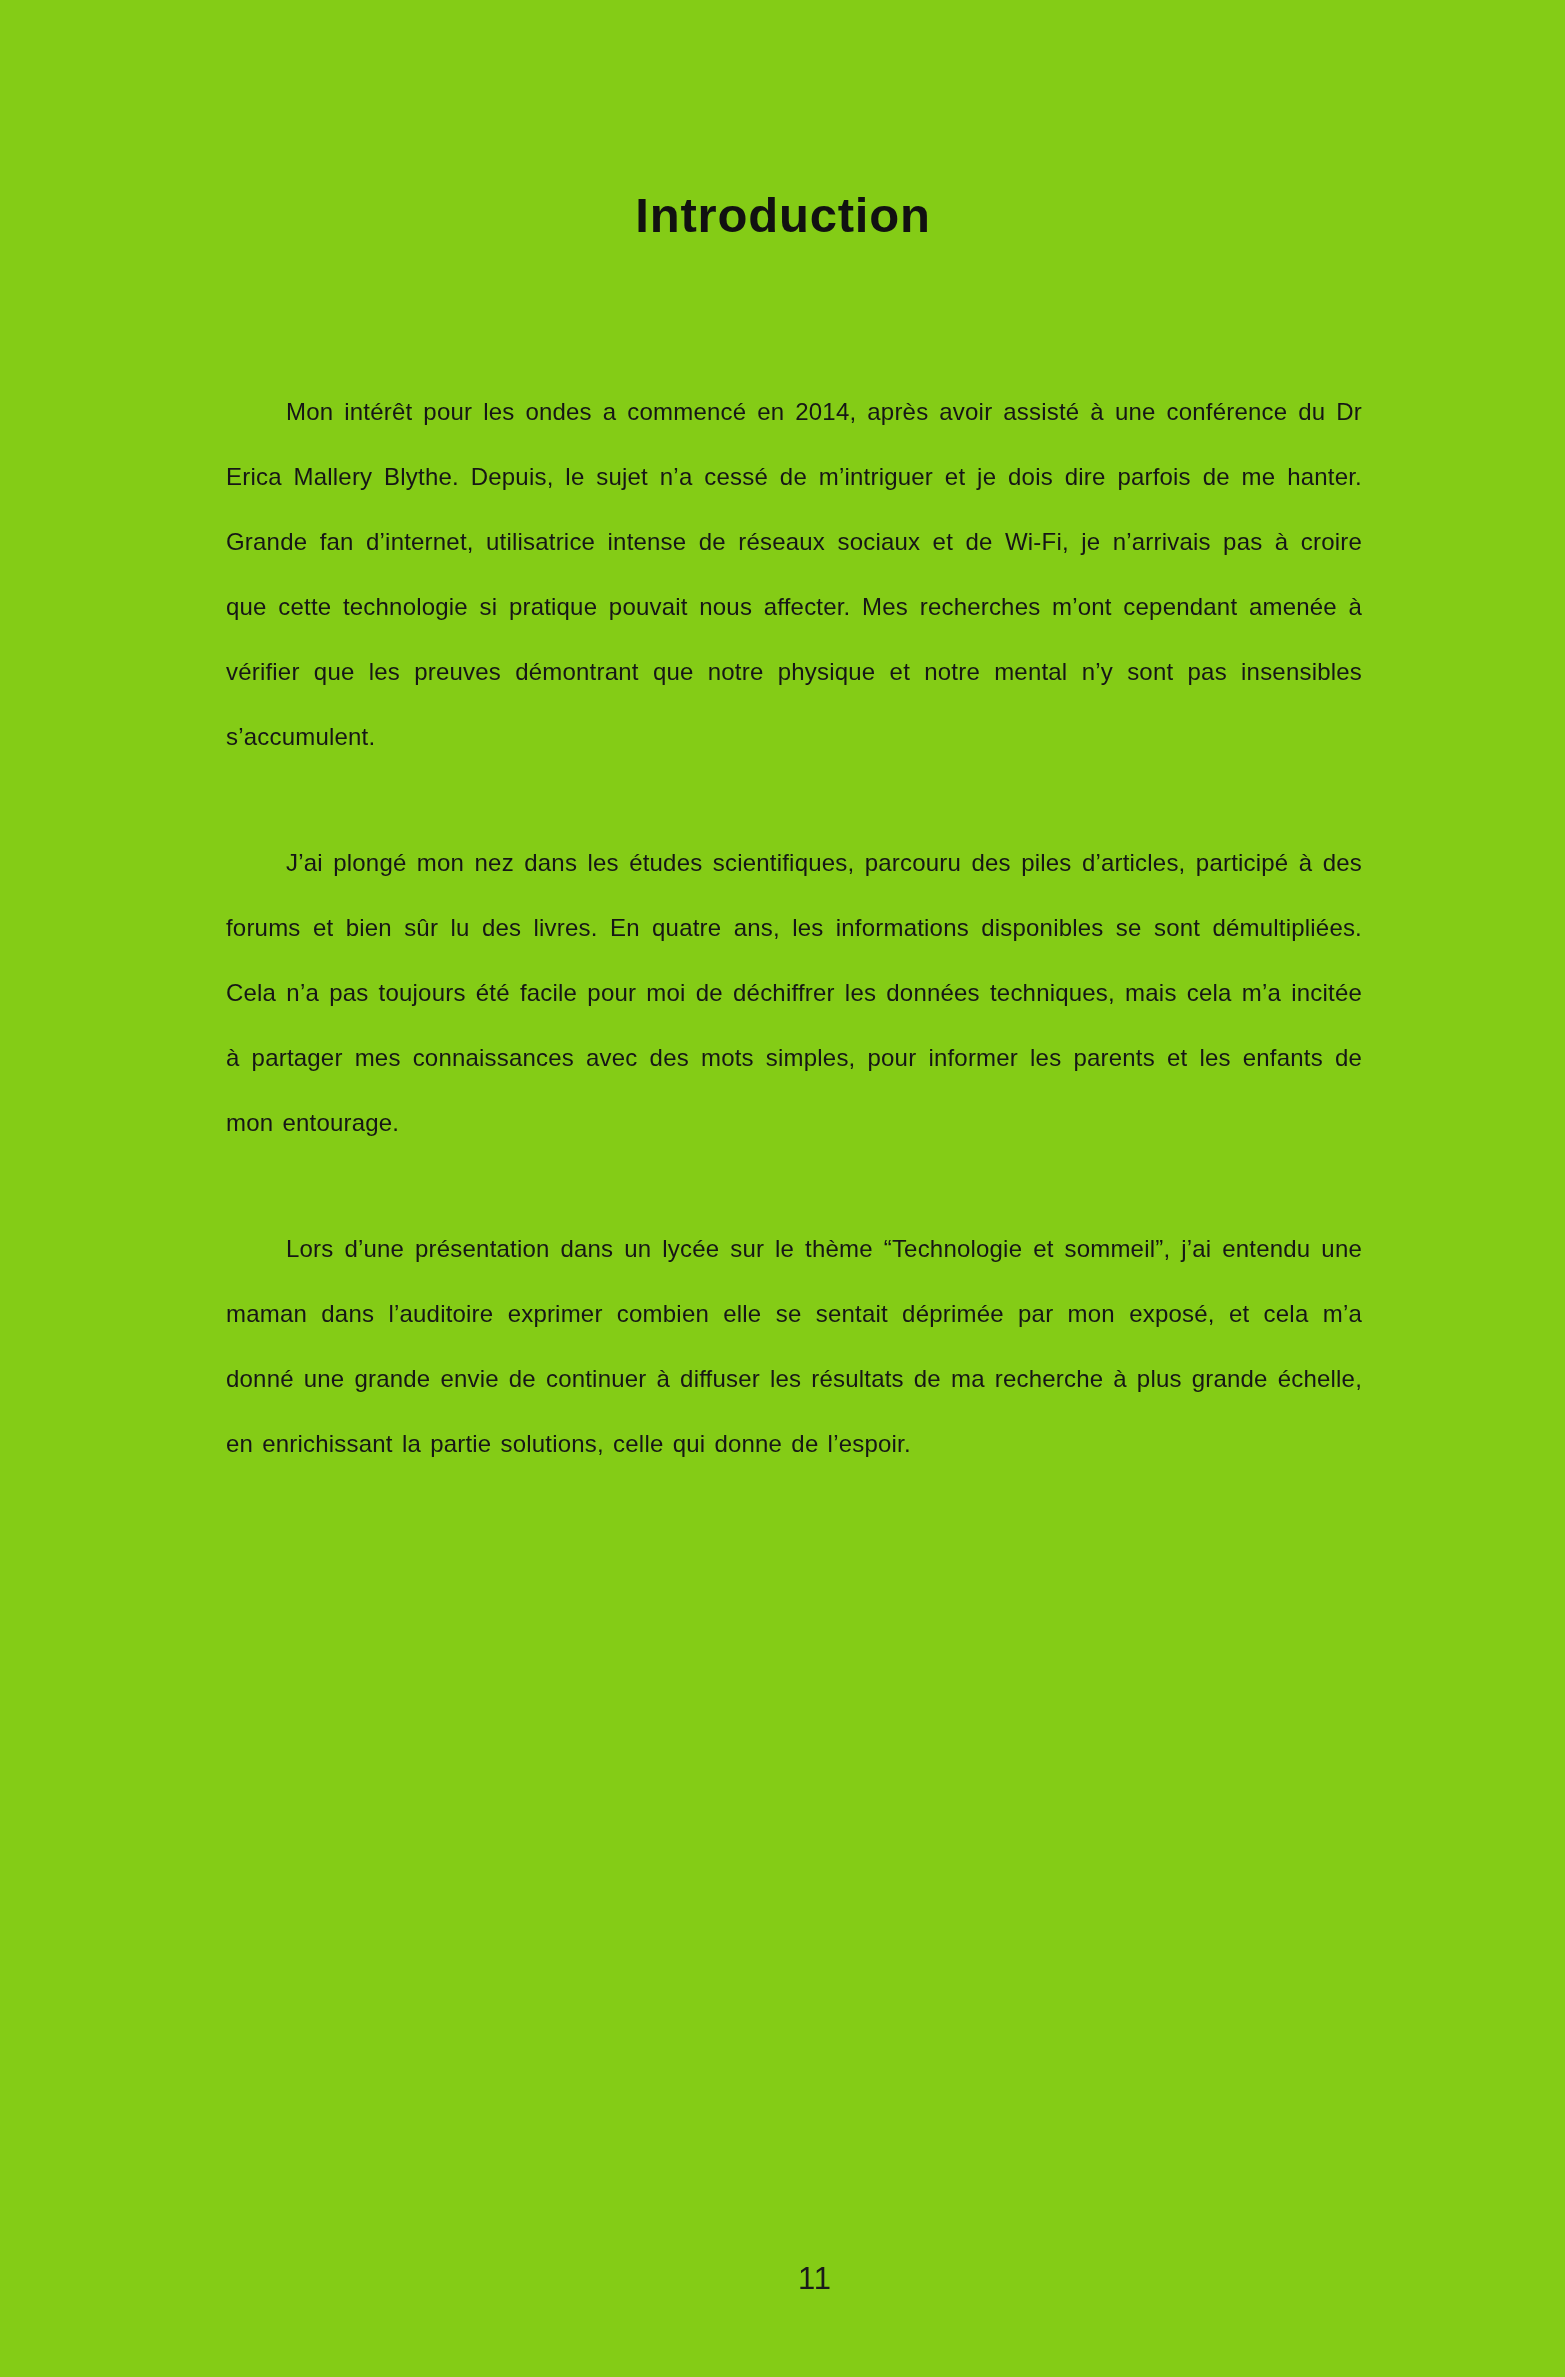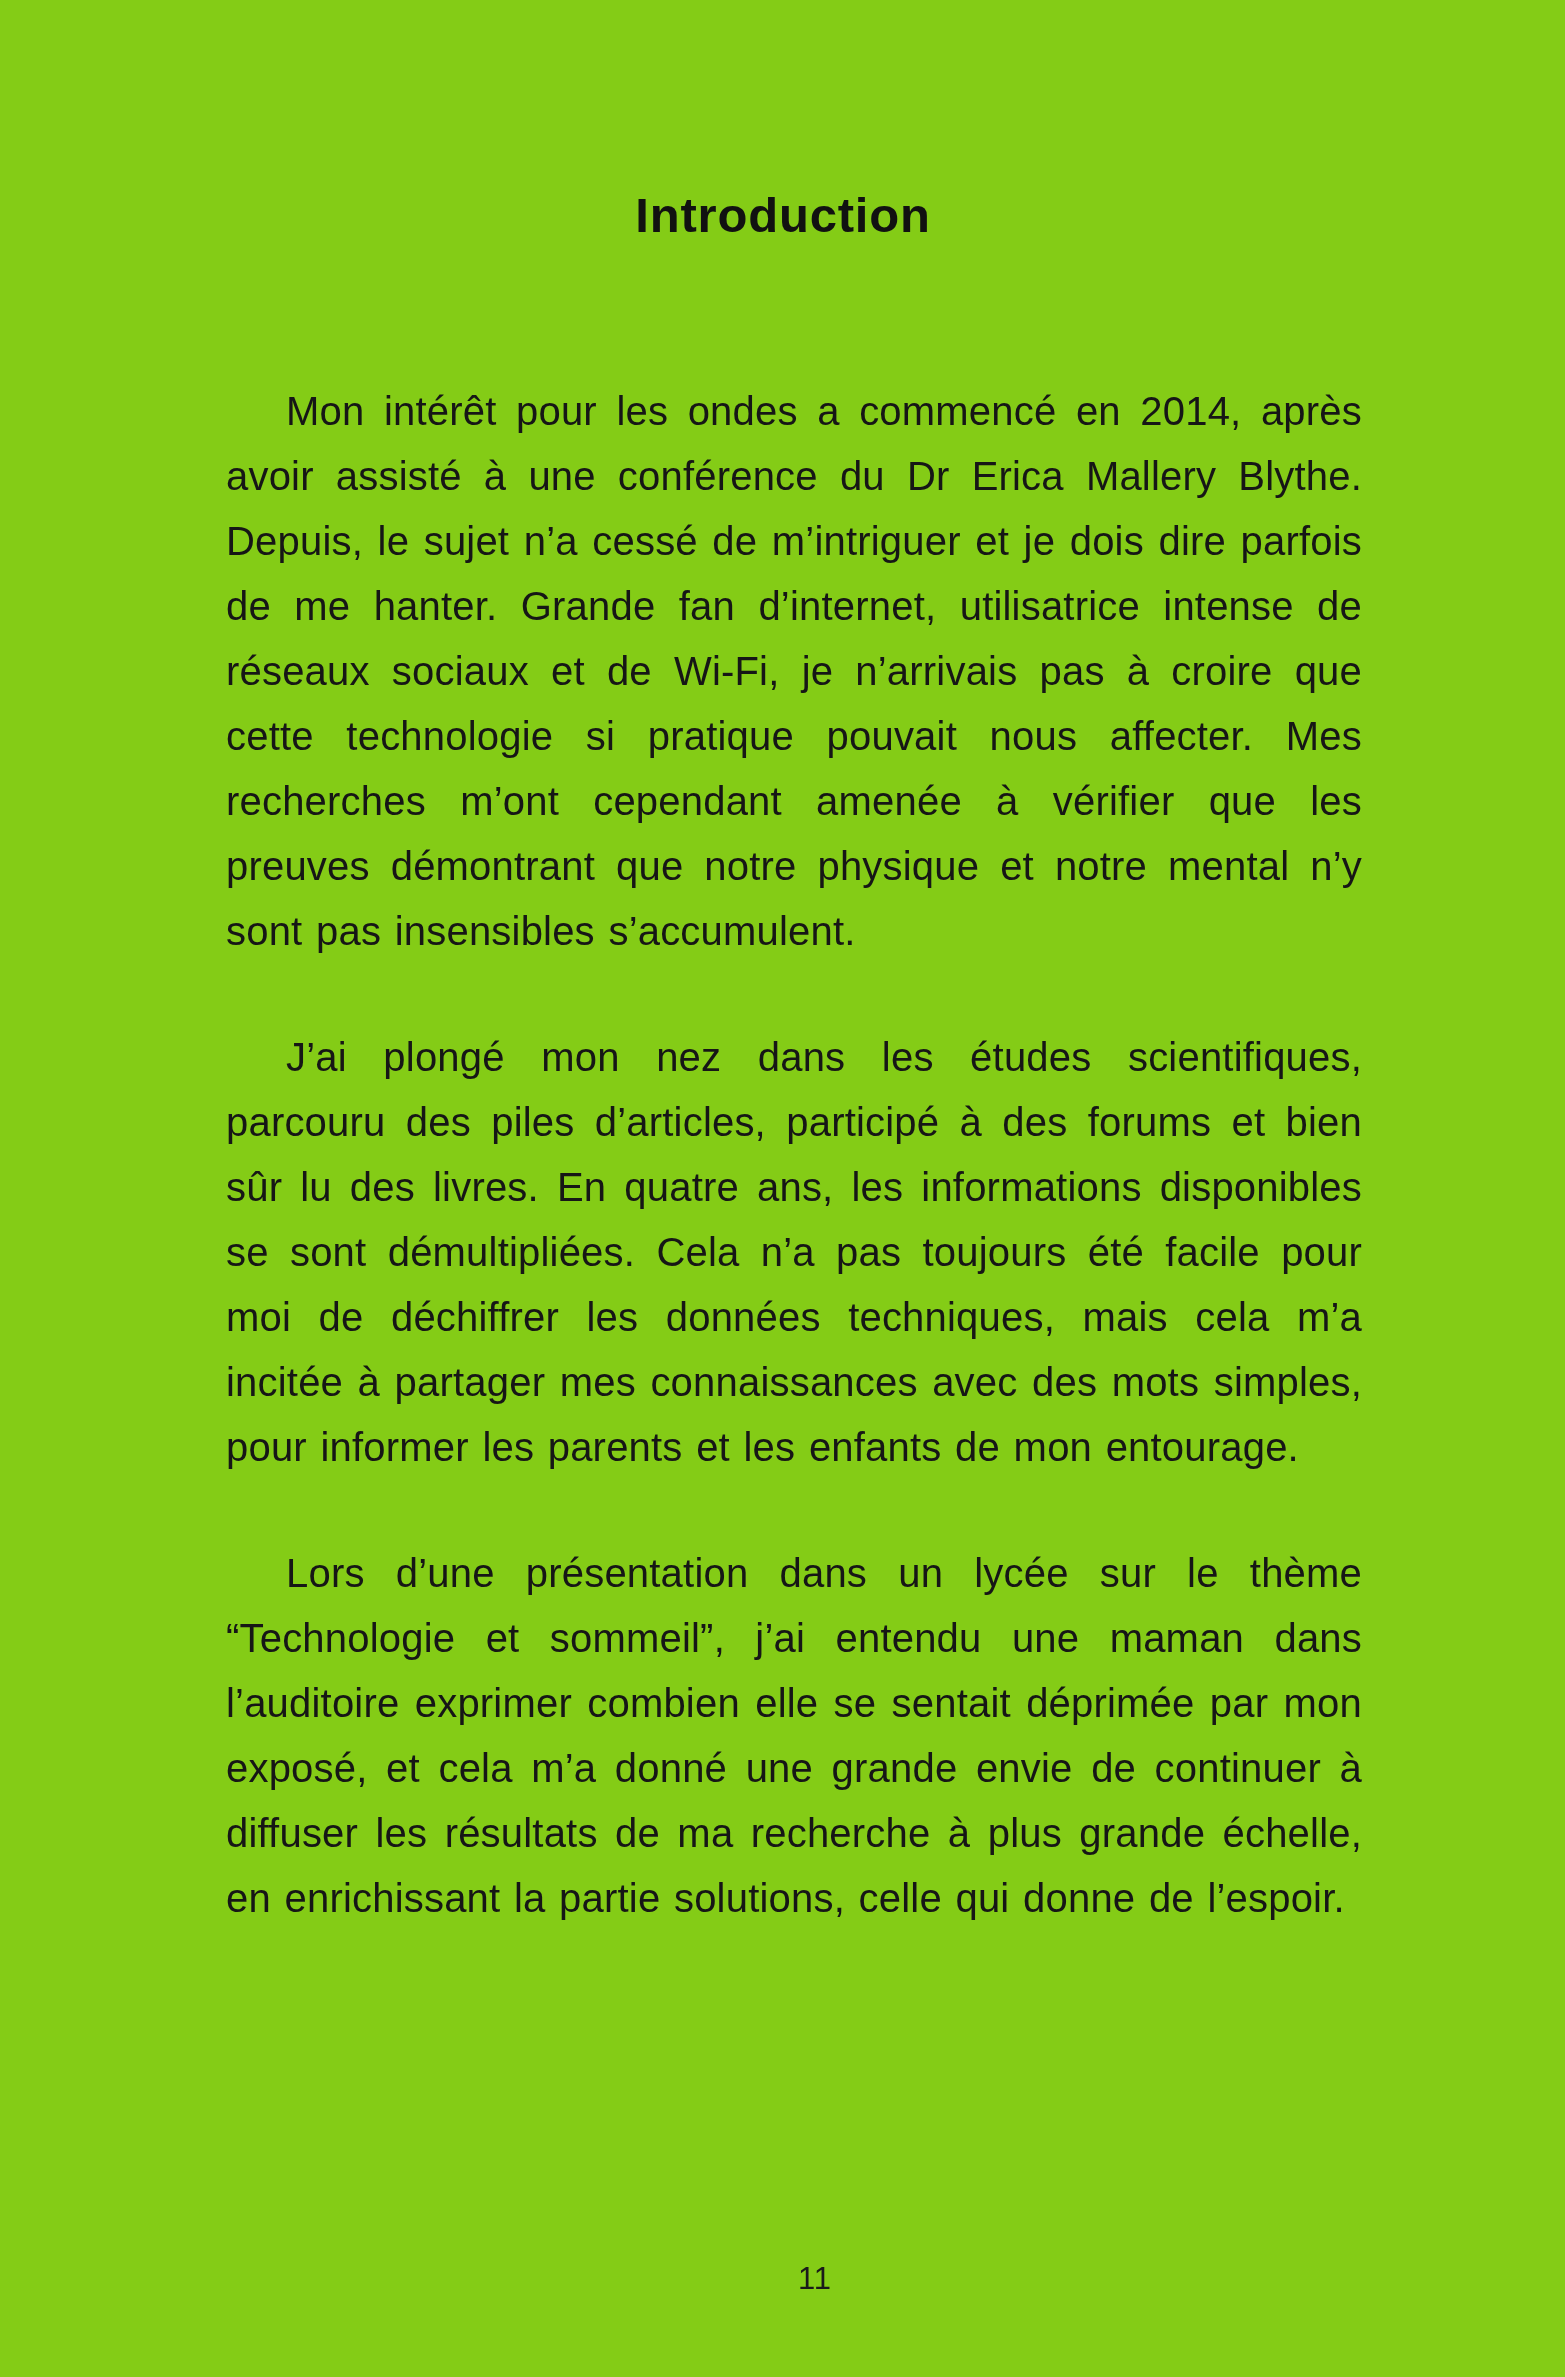--- a/index.html
+++ b/index.html
@@ -27,21 +27,21 @@
     letter-spacing: 0.8px;
     color: #111111;
   }
   .content {
     margin-top: 139px;
     margin-left: 226px;
     width: 1136px;
   }
   .content p {
     margin: 0 0 61px 0;
-    font-size: 40px;
+    font-size: 24px;
     font-weight: 300;
     line-height: 65px;
     text-align: justify;
     text-indent: 60px;
     letter-spacing: 0.2px;
     word-spacing: 2.3px;
     color: #161616;
   }
   .content p:last-child {
     margin-bottom: 0;

